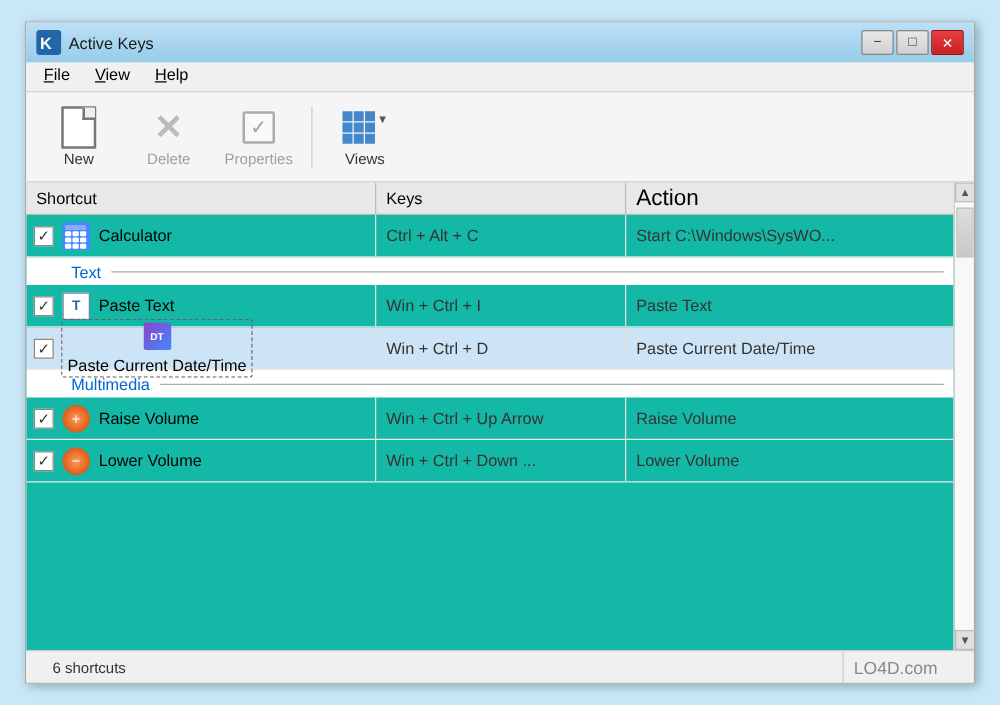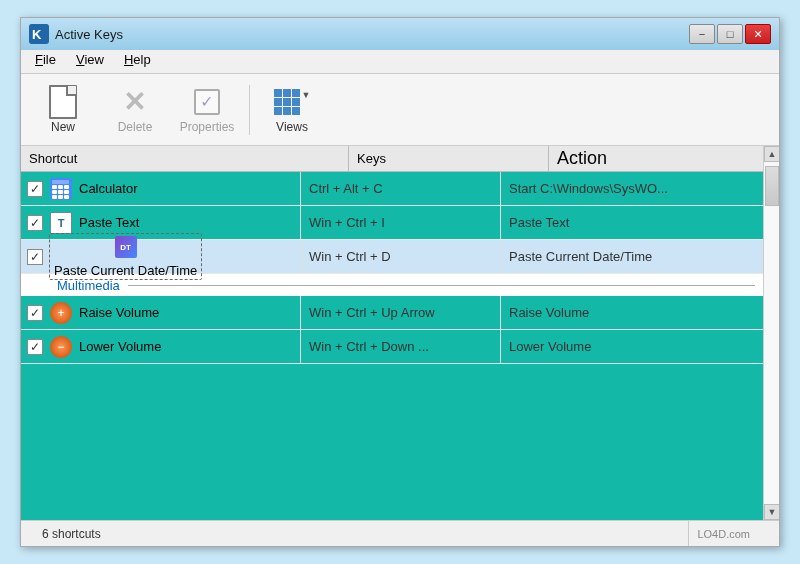--- a/index.html
+++ b/index.html
@@ -229,21 +229,21 @@
     
     .table-header {
       display: flex;
       background: #e8e8e8;
       border-bottom: 1px solid #bbb;
       height: 26px;
       align-items: center;
     }
 
     .col-shortcut {
-      width: 328px;
+      width: 280px;
       padding: 0 8px;
       font-size: 13px;
       font-weight: normal;
       color: #000;
       border-right: 1px solid #bbb;
       height: 100%;
       display: flex;
       align-items: center;
     }
 
@@ -427,21 +427,21 @@
       font-size: 12px;
       color: #333;
       border-right: 1px solid #ccc;
       height: 100%;
       display: flex;
       align-items: center;
     }
 
     .status-right {
       padding: 0 8px;
-      font-size: 11px;
+      font-size: 14px;
       color: #888;
     }
 
     
     .calc-icon {
       width: 22px;
       height: 22px;
       background: #4488ff;
       border-radius: 2px;
       display: grid;
@@ -557,20 +557,24 @@
                   <div class="calc-key"></div>
                   <div class="calc-key"></div>
               </div>
             </div>
             <span class="row-name">Calculator</span>
           </div>
           <div class="row-keys">Ctrl + Alt + C</div>
           <div class="row-action">Start C:\Windows\SysWO...</div>
         </div>
 
+        <div class="category-row">
+          <span class="category-label">Text</span>
+          <div class="category-line"></div>
+        </div>
 
         <div class="table-row">
           <div class="row-shortcut">
             <div class="row-checkbox checked"></div>
             <div class="row-icon">
               <div style="width:22px;height:22px;border:1px solid #6688aa;background:white;display:flex;align-items:center;justify-content:center;font-size:11px;color:#336699;font-weight:bold;">T</div>
             </div>
             <span class="row-name">Paste Text</span>
           </div>
           <div class="row-keys">Win + Ctrl + I</div>

